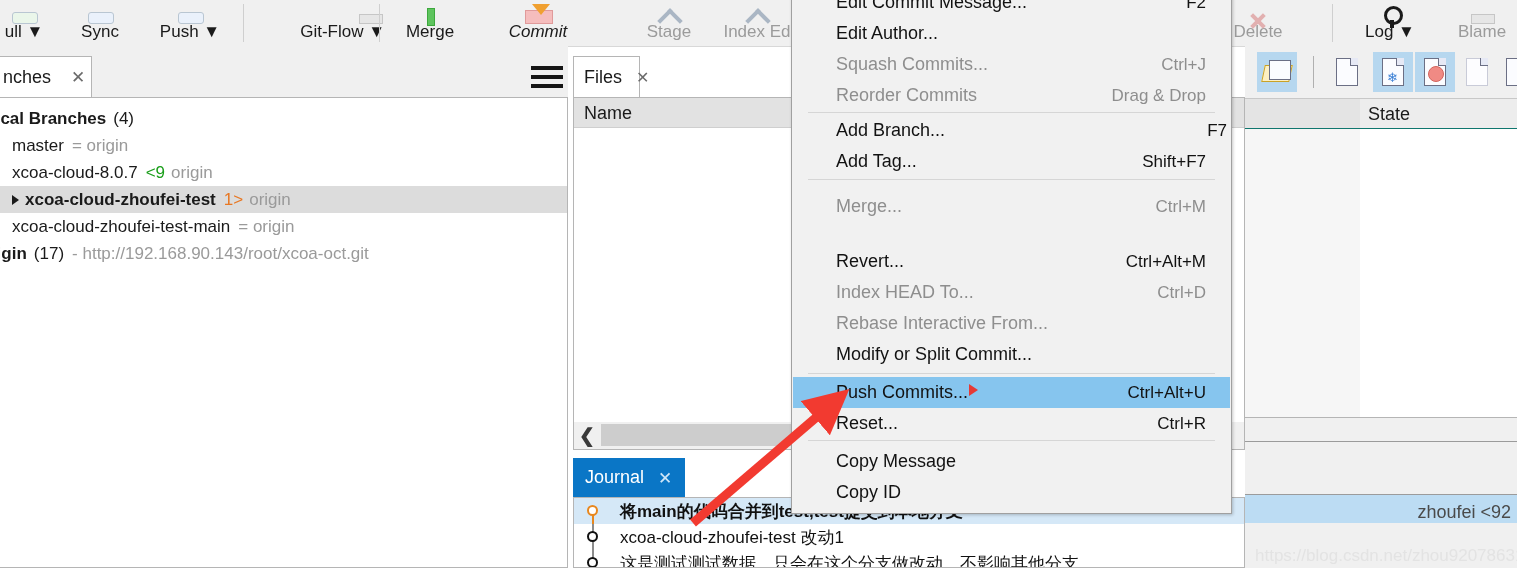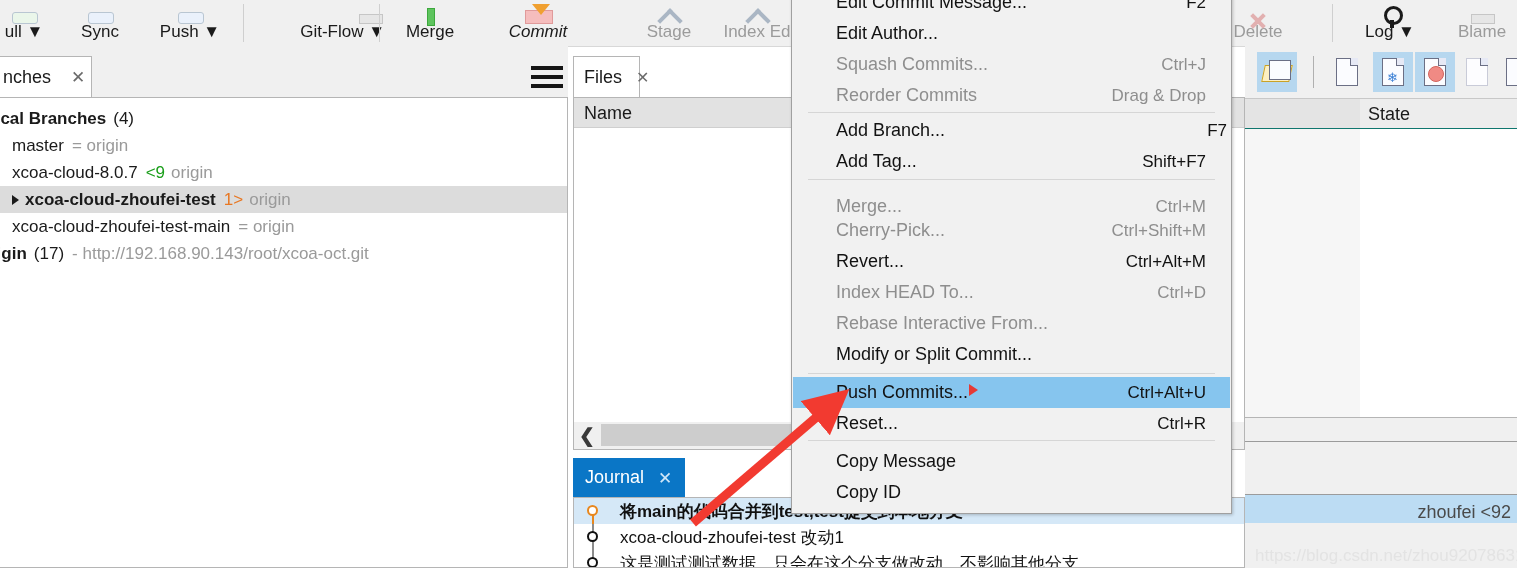--- a/index.html
+++ b/index.html
@@ -422,24 +422,20 @@
     <span class="mkey">Shift+F7</span>
   </div>
 
   <div class="msep" style="top:192px;"></div>
 
   <div class="mrow" style="top:189px;margin-top:15px;">
     <span class="mlabel dis">Merge...</span>
     <span class="mkey dis">Ctrl+M</span>
   </div>
 
-  <div class="mrow" style="top:228px;">
-    <span class="mlabel dis">Cherry-Pick...</span>
-    <span class="mkey dis">Ctrl+Shift+M</span>
-  </div>
 
   <div class="mrow" style="top:259px;">
     <span class="mlabel">Revert...</span>
     <span class="mkey">Ctrl+Alt+M</span>
   </div>
 
   <div class="mrow" style="top:290px;">
     <span class="mlabel dis">Index HEAD To...</span>
     <span class="mkey dis">Ctrl+D</span>
   </div>

